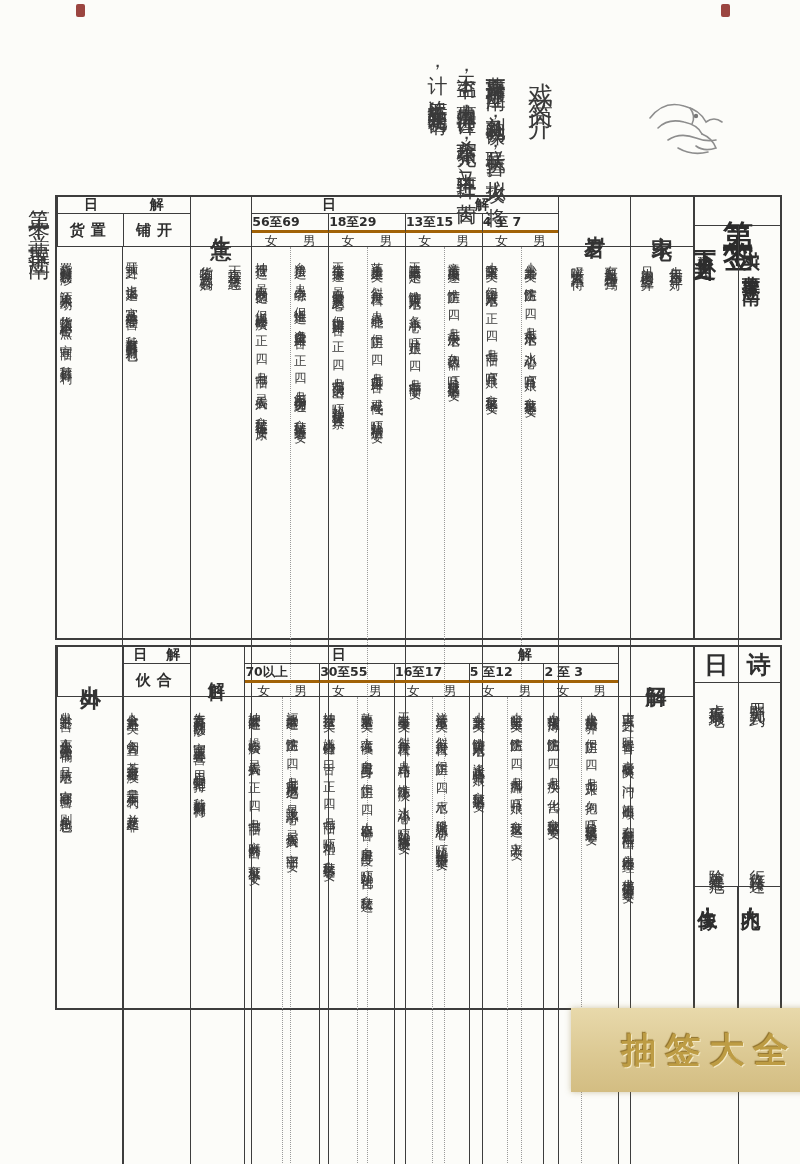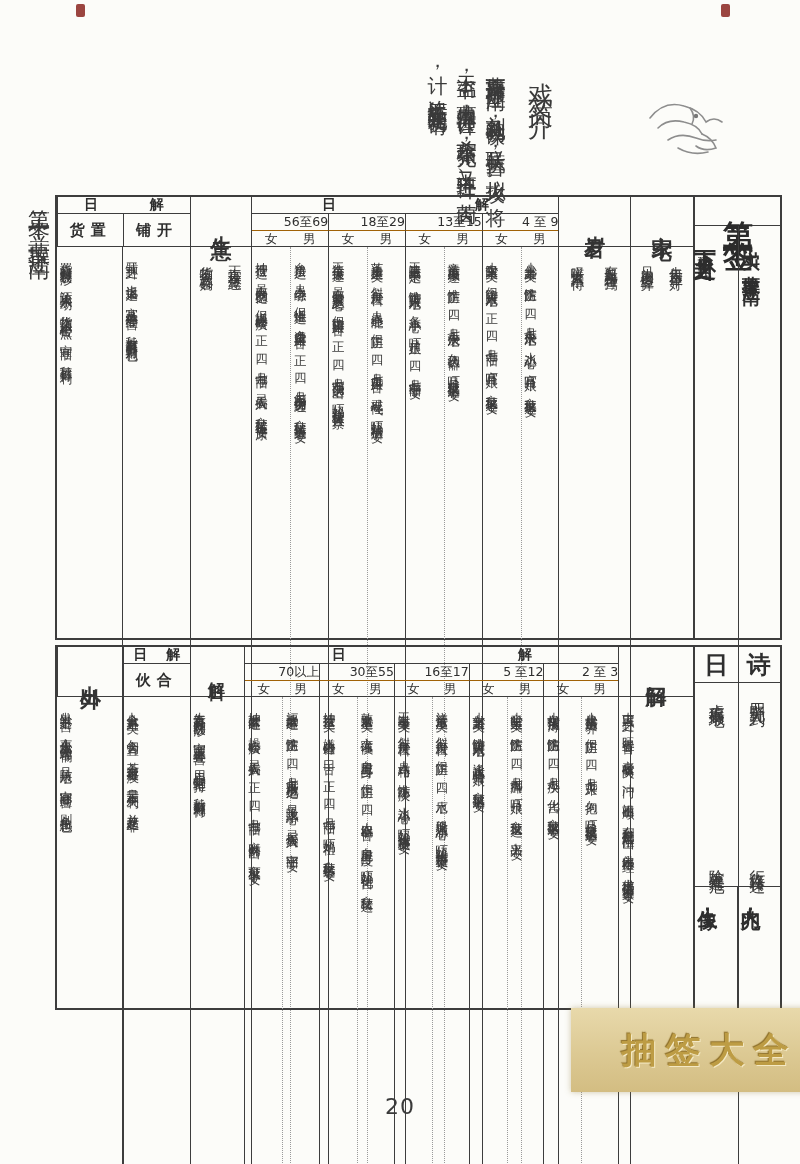--- a/index.html
+++ b/index.html
@@ -28,22 +28,22 @@
   .tbl{width:640px;border:2px solid #3d3d3d;box-sizing:border-box;display:flex;flex-direction:column;}
   .rcol{width:87px;border:2px solid #3d3d3d;border-left-width:0;box-sizing:border-box;display:flex;flex-direction:column;}
   
   .thead{display:flex;flex-direction:row-reverse;border-bottom:1px solid #3d3d3d;height:50px;box-sizing:border-box;}
   .hfull{display:flex;align-items:center;justify-content:center;border-left:1px solid #3d3d3d;box-sizing:border-box;}
   .hfull .v{font-size:21px;letter-spacing:3px;font-weight:bold;color:#333;}
   .hgroup{display:flex;flex-direction:column;border-left:1px solid #3d3d3d;box-sizing:border-box;}
   .glabel{height:17px;display:flex;justify-content:space-around;align-items:center;font-size:14px;
         font-weight:bold;border-bottom:1px solid #3d3d3d;box-sizing:border-box;}
   .granges,.ggend{display:flex;flex-direction:row-reverse;flex:1;}
-  .rng{flex:1;border-left:1px solid #3d3d3d;box-sizing:border-box;text-align:right;font-size:12.5px;
-        font-weight:normal;line-height:16px;border-bottom:1px solid #a16207;}
+  .rng{flex:1;border-left:1px solid #3d3d3d;box-sizing:border-box;text-align:left;font-size:12.5px;
+        font-weight:bold;line-height:16px;border-bottom:3px solid #a16207;}
   .rng:last-child,.gpair:last-child,.gsubcell:last-child{border-left:none;}
   .gpair{flex:1;display:flex;flex-direction:row-reverse;border-left:1px solid #3d3d3d;box-sizing:border-box;}
   .gpair span{flex:1;text-align:center;font-size:12.5px;line-height:16px;}
   .gsub{display:flex;flex-direction:row-reverse;flex:1;}
   .gsubcell{flex:1;border-left:1px solid #3d3d3d;box-sizing:border-box;display:flex;align-items:center;
         justify-content:center;font-size:15px;font-weight:bold;letter-spacing:6px;}
   
   .tbody{display:flex;flex-direction:row-reverse;flex:1;}
   .bcell{border-left:1px solid #3d3d3d;box-sizing:border-box;height:100%;}
   .bcell:last-child{border-left:none;}
@@ -136,21 +136,21 @@
           </div>
         <div class="hfull w-sj">
             <span class="v">岁君</span>
           </div>
         <div class="hgroup w-ages">
           <div class="glabel">
             <span>日</span>
               <span>解</span>
           </div>
           <div class="granges">
-            <div class="rng">4 至 9</div>
+            <div class="rng">4 至 7</div>
             <div class="rng">13至15</div>
             <div class="rng">18至29</div>
             <div class="rng">56至69</div>
           </div>
           <div class="ggend">
             <div class="gpair">
                 <span>男</span>
                 <span>女</span>
               </div>
             <div class="gpair">
@@ -381,15 +381,14 @@
             <div class="vtxt">出外之卦不吉 有小人无故生端寄祸 且防水厄 宜守旧经营 则免生愁也</div>
           </div>
       </div>
     </div>
   </div>
 
   <div class="watermark">
     <span>抽签大全</span>
   </div>
 
-  <div class="pageno">20</div>
 
 </div>
 
 </body></html>

